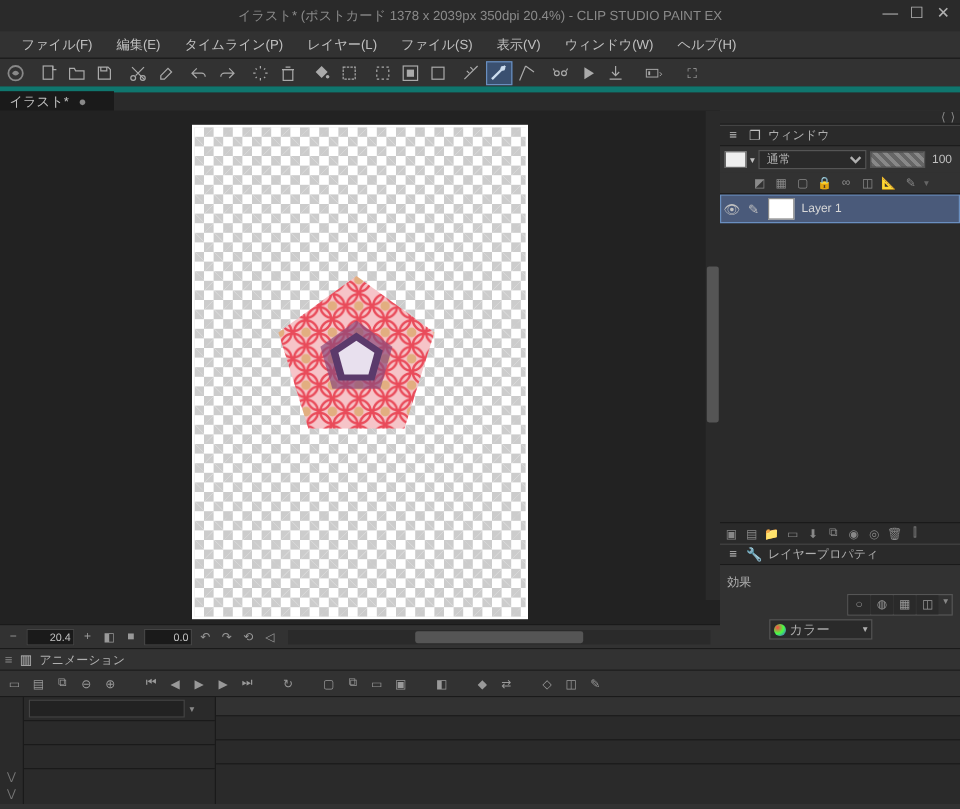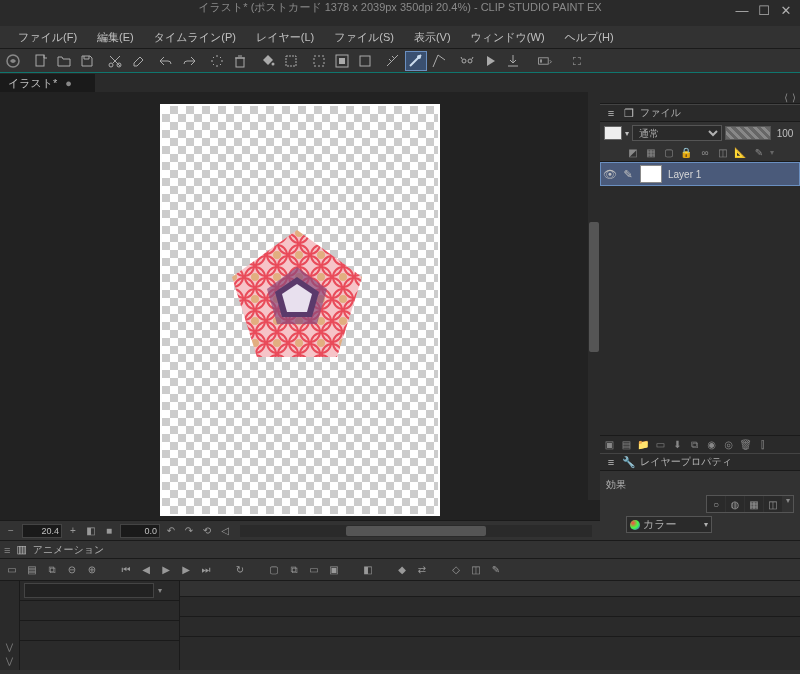--- a/index.html
+++ b/index.html
@@ -1,28 +1,28 @@
 <!DOCTYPE html>
 <html><head>
 <meta charset="utf-8">
 <style>
 *{margin:0;padding:0;box-sizing:border-box;font-family:"Meiryo UI","MS Gothic",sans-serif;font-size:11px;user-select:none}
 body{background:#323232;width:800px;height:674px;overflow:hidden;color:#c0c0c0}
-.titlebar{height:26px;background:#2a2a2a;display:flex;justify-content:center;position:relative}
+.titlebar{height:26px;background:#2a2a2a;display:flex;align-items:center;justify-content:center;position:relative}
 .titlebar-text{color:#8a8a8a;font-size:11px}
 .winbtns{position:absolute;right:4px;top:2px;display:flex;gap:2px}
 .winbtn{width:20px;height:16px;display:flex;align-items:center;justify-content:center;color:#b0b0b0;font-size:13px}
 .menubar{height:22px;background:#323232;display:flex;align-items:center;padding:0 8px;gap:0}
 .menuitem{padding:2px 10px;color:#c0c0c0}
 .toolbar{height:24px;background:#323232;display:flex;align-items:center;padding:0 2px;gap:1px;border-top:1px solid #1a1a1a}
 .tbtn{width:22px;height:20px;display:flex;align-items:center;justify-content:center;color:#b0b0b0;border:1px solid transparent}
 .tbtn.active{border:1px solid #6a8fc0;background:#3a5070}
 .tbtn svg{width:16px;height:16px}
 .sep{width:4px}
-.tabbar{height:20px;background:#2a2a2a;display:flex;align-items:flex-end;border-top:1px solid #0f766e}
+.tabbar{height:20px;background:#2a2a2a;display:flex;align-items:center;border-top:5px solid #0f766e}
 .tab{height:18px;min-width:95px;background:#1a1a1a;display:flex;align-items:center;padding:0 8px;gap:8px;color:#c0c0c0;font-size:10px}
 .main{display:flex;height:448px}
 .canvas-area{flex:1;background:#222;position:relative;display:flex;flex-direction:column}
 .canvas-viewport{flex:1;display:flex;align-items:center;justify-content:center;overflow:hidden;position:relative}
 .canvas{width:280px;height:412px;background:#fff;position:relative;margin-top:8px}
 .checker{position:absolute;inset:2px;background-image:
  linear-gradient(45deg,#ccc 25%,transparent 25%),
  linear-gradient(-45deg,#ccc 25%,transparent 25%),
  linear-gradient(45deg,transparent 75%,#ccc 75%),
  linear-gradient(-45deg,transparent 75%,#ccc 75%);
@@ -55,21 +55,21 @@
 .layer-thumb{width:22px;height:18px;background:#fff;border:1px solid #888;margin:0 3px}
 .layer-name{flex:1;color:#d8d8d8;font-size:10px;padding-left:3px}
 .layer-bottom{height:18px;background:#2a2a2a;display:flex;align-items:center;gap:2px;padding:0 2px;border-top:1px solid #1a1a1a}
 .layer-bottom .ic{width:15px;height:14px;color:#888;display:flex;align-items:center;justify-content:center;font-size:10px}
 
 .prop-content{padding:4px 6px;background:#323232}
 .prop-row{display:flex;align-items:center;margin:3px 0;gap:4px}
 .prop-label{font-size:10px;color:#b0b0b0}
 .effect-btns{margin-left:auto;display:flex;gap:1px;border:1px solid #555}
 .effect-btn{width:18px;height:16px;display:flex;align-items:center;justify-content:center;background:#2a2a2a;color:#999;font-size:10px}
-.color-select{width:86px;height:17px;background:#2a2a2a;border:1px solid #555;color:#b0b0b0;font-size:10px;display:flex;align-items:center;padding:0 3px;gap:3px;margin-left:20px}
+.color-select{width:86px;height:17px;background:#2a2a2a;border:1px solid #555;color:#b0b0b0;font-size:10px;display:flex;align-items:center;padding:0 3px;gap:3px;margin-left:35px}
 .color-dot{width:10px;height:10px;border-radius:50%;background:radial-gradient(circle at 30% 30%,#f44,#4f4 50%,#44f)}
 .darrow{margin-left:auto;font-size:8px}
 
 .timeline{height:130px;background:#2a2a2a;display:flex;flex-direction:column;border-top:1px solid #1a1a1a}
 .tl-header{height:18px;background:#323232;display:flex;align-items:center;padding:0 4px;gap:6px;border-bottom:1px solid #1a1a1a}
 .tl-header .lbl{font-size:10px;color:#b0b0b0}
 .tl-toolbar{height:22px;background:#323232;display:flex;align-items:center;padding:0 4px;gap:4px;border-bottom:1px solid #1a1a1a}
 .tlbtn{width:16px;height:16px;display:flex;align-items:center;justify-content:center;color:#999;font-size:10px}
 .tl-body{flex:1;display:flex}
 .tl-left{width:160px;background:#2a2a2a;border-right:1px solid #1a1a1a}
@@ -305,21 +305,21 @@
   </div>
 
   <div class="right-panels">
     <div class="rp-top">
         <span>⟨</span>
         <span>⟩</span>
       </div>
     <div class="panel-header">
       <span class="icon">≡</span>
       <span class="icon">❐</span>
-      <span class="lbl">ファイル</span>
+      <span class="lbl">ウィンドウ</span>
     </div>
     <div class="layer-controls">
       <div class="lc-swatch"></div>
       <span style="font-size:8px">▾</span>
       <select class="lc-select"><option>通常</option></select>
       <div class="lc-opacity"></div>
       <span class="lc-num">100</span>
     </div>
     <div class="layer-iconrow">
       <span class="ic">◩</span>

